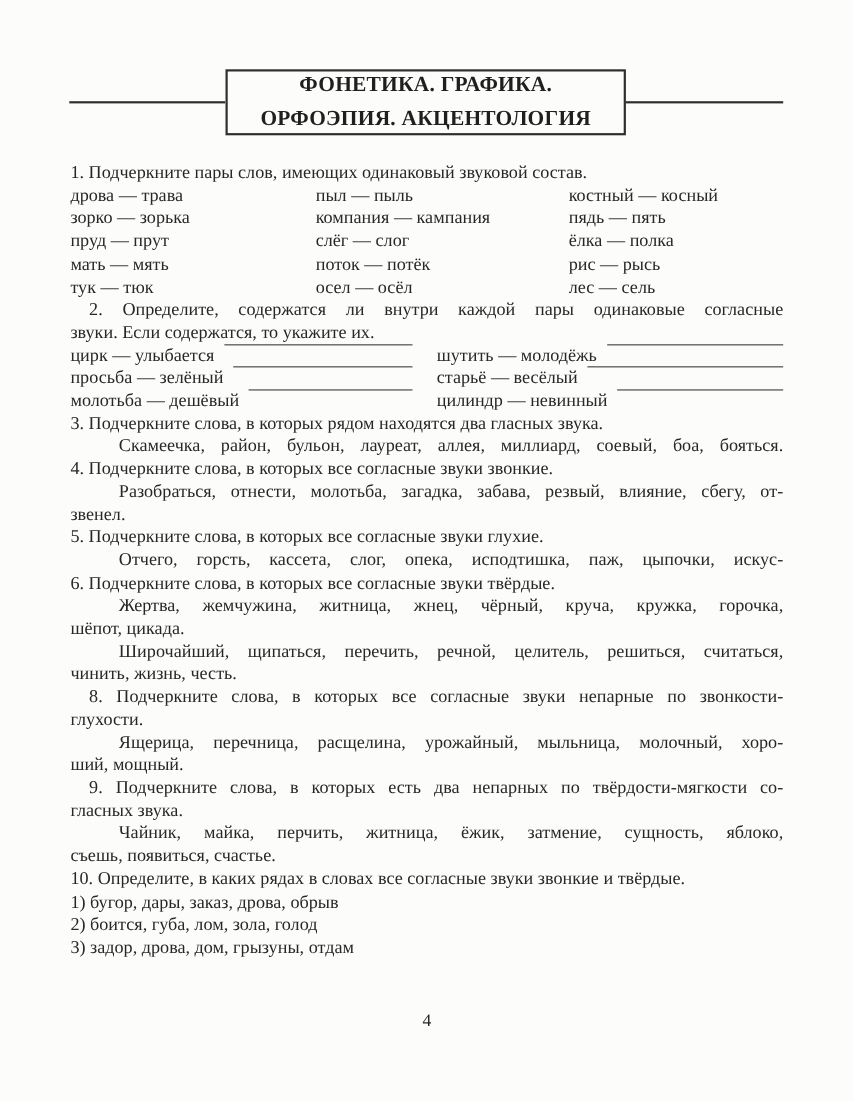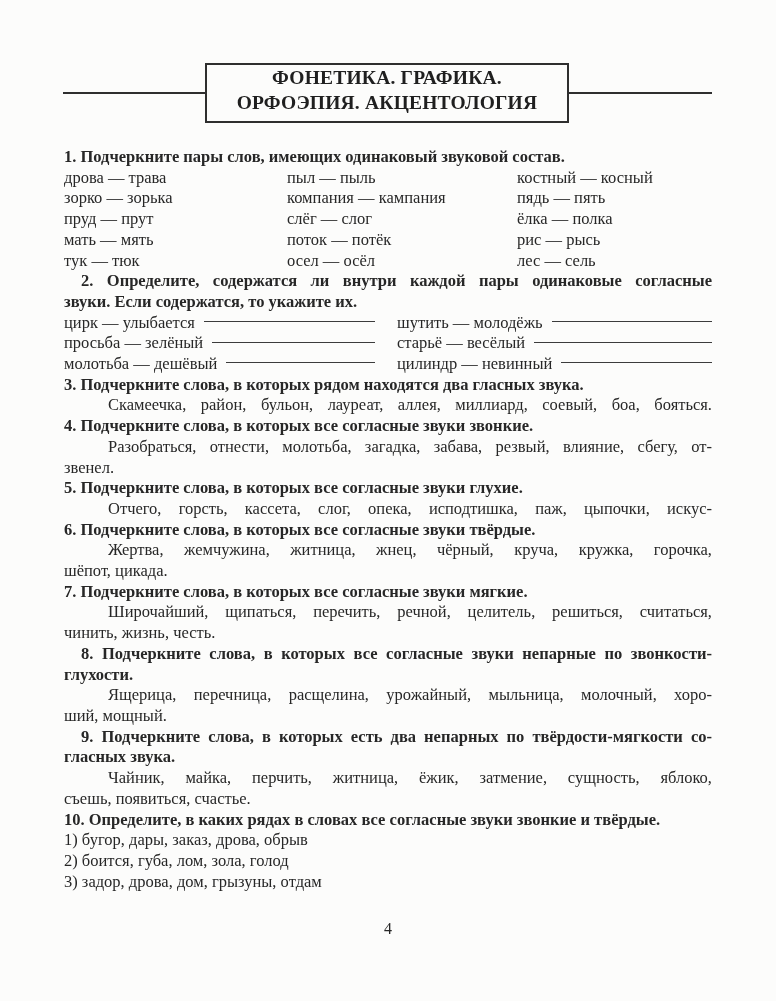--- a/index.html
+++ b/index.html
@@ -25,45 +25,45 @@
   .rule-left  { width: 142px; flex: 0 0 auto; }
   .rule-right { flex: 1; }
   .title-box {
     flex: 0 0 364px;
     height: 60px;
     box-sizing: border-box;
     border: 2px solid #2e2e2e;
     background: #fcfcfb;
     display: flex;
     flex-direction: column;
-    justify-content: flex-start;
+    justify-content: space-between;
     text-align: center;
     font-weight: bold;
     font-size: 19.5px;
     line-height: 25px;
     letter-spacing: 0.2px;
     color: #1f1f1f;
   }
 
   
   .content {
     position: absolute;
     left: 64px; top: 147px;
     width: 648px;
     font-size: 16.5px;
     line-height: 20.7px;
   }
-  .h { font-weight: bold; }
+  .h { font-weight: normal; }
   .just { text-align: justify; text-align-last: justify; margin-left: 17px; }
   .ind { text-indent: 27px; }
 
   .grid3 { display: grid; grid-template-columns: 223px 230px 195px; }
   .grid2 { display: grid; grid-template-columns: 333px 315px; }
 
-  .pair { display: flex; align-items: center; }
+  .pair { display: flex; align-items: flex-start; }
   .pair-left { padding-right: 22px; box-sizing: border-box; }
   .pair-text { white-space: nowrap; }
   .blank {
     flex: 1;
     height: 0;
     border-bottom: 1.4px solid #3c3c3c;
     margin: 0 0 3px 9px;
     min-width: 30px;
   }
 
@@ -147,21 +147,20 @@
     <div class="ind just">Разобраться, отнести, молотьба, загадка, забава, резвый, влияние, сбегу, от-</div>
     <div>звенел.</div>
 
     <div class="h">5. Подчеркните слова, в которых все согласные звуки глухие.</div>
     <div class="ind just">Отчего, горсть, кассета, слог, опека, исподтишка, паж, цыпочки, искус-</div>
 
     <div class="h">6. Подчеркните слова, в которых все согласные звуки твёрдые.</div>
     <div class="ind just">Жертва, жемчужина, житница, жнец, чёрный, круча, кружка, горочка,</div>
     <div>шёпот, цикада.</div>
 
-    <div class="h">7. Подчеркните слова, в которых все согласные звуки мягкие.</div>
     <div class="ind just">Широчайший, щипаться, перечить, речной, целитель, решиться, считаться,</div>
     <div>чинить, жизнь, честь.</div>
 
     <div class="h just">8. Подчеркните слова, в которых все согласные звуки непарные по звонкости-</div>
     <div class="h">глухости.</div>
     <div class="ind just">Ящерица, перечница, расщелина, урожайный, мыльница, молочный, хоро-</div>
     <div>ший, мощный.</div>
 
     <div class="h just">9. Подчеркните слова, в которых есть два непарных по твёрдости-мягкости со-</div>
     <div class="h">гласных звука.</div>

